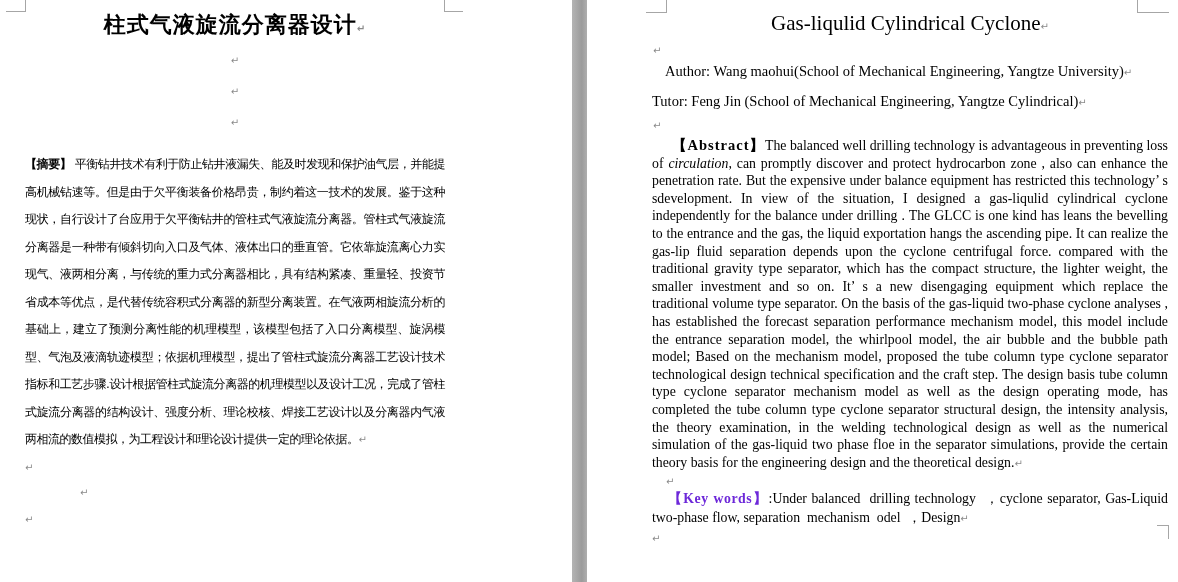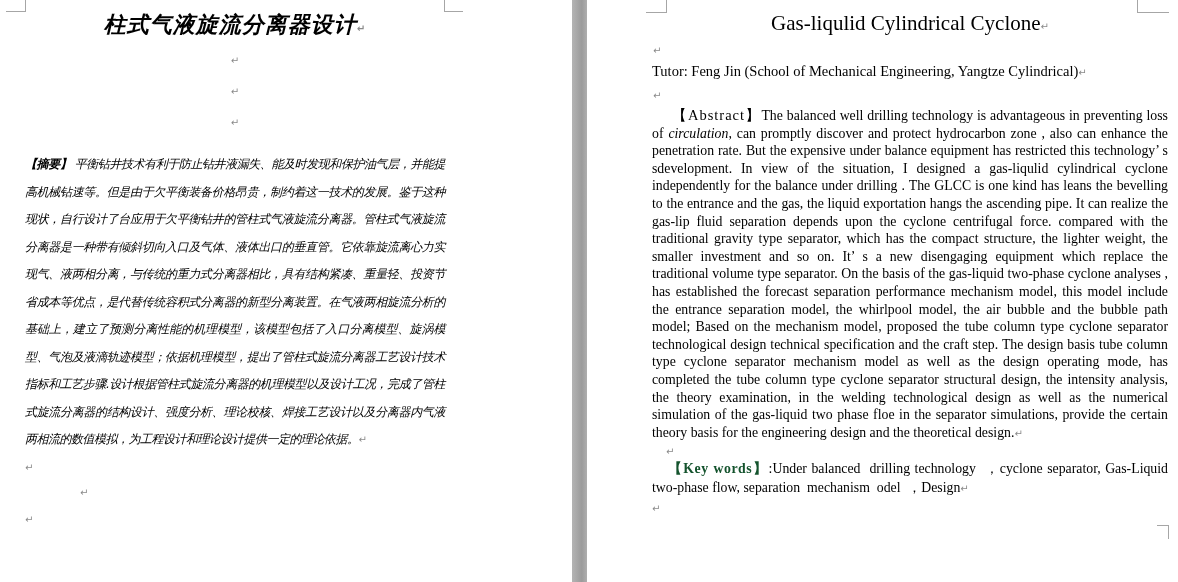--- a/index.html
+++ b/index.html
@@ -1,21 +1,21 @@
 <!DOCTYPE html>
 <html><head>
 <meta charset="utf-8">
 <style>
   html,body { margin:0; padding:0; background:#ffffff; }
   .screen {
     position:relative; width:1178px; height:582px; overflow:hidden;
     background:#ffffff; font-family:"DejaVu Sans", sans-serif; color:#000;
   }
   .page { position:absolute; top:0; height:582px; background:#ffffff; }
-  .page-left  { left:0; width:572px;font-style:italic; }
+  .page-left  { left:0; width:572px; }
   .page-right { left:587px; width:647px; }
   .page-gap {
     position:absolute; left:572px; top:0; width:15px; height:582px;
     background:linear-gradient(90deg,#b4b4b4 0%,#a7a7a7 35%,#9b9b9b 65%,#aeaeae 100%);
   }
   
   .crop { position:absolute; }
   .crop.rb { border-right:1px solid #a6a6a6; border-bottom:1px solid #a6a6a6; }
   .crop.lb { border-left:1px solid #a6a6a6;  border-bottom:1px solid #a6a6a6; }
   .crop.tr2{ border-top:1px solid #a6a6a6;   border-right:1px solid #a6a6a6; }
@@ -39,24 +39,24 @@
   
   .pr-content { padding:8px 0 0 65px; width:516px; font-family:"Liberation Serif", serif; }
   .title-en { font-size:21px; line-height:30px; text-align:center; }
   .pr-empty1 { line-height:13px; padding-left:1px; }
   .meta-line { font-size:14.5px; line-height:29px; white-space:pre-wrap; }
   .meta-author { text-indent:13px; }
   .para-en {
     margin-top:5px; font-size:13.8px; line-height:17.6px;
     text-align:justify; text-indent:20px;
   }
-  .abstract-label { font-weight:normal; font-size:14.5px; letter-spacing:1px;margin-top:16px; }
+  .abstract-label { font-weight:bold; font-size:14.5px; letter-spacing:1px;margin-top:16px; }
   .pr-empty2 { line-height:16px; padding-left:14px; }
   .kw-en { font-size:13.8px; line-height:18.5px; text-align:justify; text-indent:16px; white-space:pre-wrap; }
-  .kw-label-en { font-weight:bold; letter-spacing:0.5px; color:#14532d; }
+  .kw-label-en { font-weight:bold; letter-spacing:0.5px; color:#6d28d9; }
   .pr-empty3 { line-height:17px; }
   .italic { font-style:italic; }
 </style>
 </head>
 <body>
 
 <div class="screen">
 
   <div class="page page-left">
     <div class="crop rb" style="left:6px;  top:0; width:19px; height:11px;"></div>
@@ -85,20 +85,21 @@
   <div class="page page-right">
     <div class="crop rb" style="left:59px;  top:0; width:20px; height:12px;"></div>
     <div class="crop lb" style="left:550px; top:0; width:31px; height:12px;"></div>
     <div class="crop tr2" style="left:570px; top:525px; width:11px; height:13px;"></div>
 
     <div class="pr-content">
       <div class="title-en"><span>Gas-liqulid Cylindrical Cyclone</span><span class="pm">↵</span></div>
 
       <div class="pr-empty1"><span class="pm">↵</span></div>
 
+      <div class="meta-line meta-author"><span>Author: Wang maohui(School of Mechanical Engineering, Yangtze University)</span><span class="pm">↵</span></div>
       <div class="meta-line"><span>Tutor: Feng Jin (School of Mechanical Engineering, Yangtze Cylindrical)</span><span class="pm">↵</span></div>
 
       <div class="pr-empty1"><span class="pm">↵</span></div>
 
       <div class="para-en"><span class="abstract-label">【Abstract】</span><span>The balanced well drilling technology is advantageous in preventing loss of </span><span class="italic">circulation</span><span>, can promptly discover and protect hydrocarbon zone , also can enhance the  penetration  rate. But the expensive under balance equipment has restricted this  technology’ s sdevelopment. In view of the situation, I designed  a gas-liqulid cylindrical cyclone independently for the balance under  drilling  . The GLCC is one kind has leans the bevelling to the entrance and the gas, the liquid exportation hangs the ascending pipe. It can realize the gas-lip fluid separation depends upon the cyclone centrifugal force. compared with the traditional gravity type separator, which has the compact structure, the lighter weight, the smaller investment and so on. It’ s a new disengaging equipment which replace the traditional volume type separator. On the basis of  the gas-liquid two-phase cyclone  analyses , has established the forecast separation performance mechanism model, this model include the entrance separation model, the whirlpool model, the air bubble and the bubble path model; Based on the mechanism model, proposed the tube column type cyclone separator technological design technical specification and the craft step. The design basis tube column type cyclone separator mechanism model as well as the design operating mode, has completed the tube column type cyclone separator structural design, the intensity analysis, the theory examination, in the welding technological design as well as the  numerical  simulation  of  the gas-liquid  two phase floe  in  the separator   simulations, provide the certain theory basis for the engineering design and the theoretical design.</span><span class="pm">↵</span></div>
 
       <div class="pr-empty2"><span class="pm">↵</span></div>
 
       <div class="kw-en"><span class="kw-label-en">【Key words】</span><span>:Under balanced  drilling technology  ，cyclone separator, Gas-Liquid  two-phase flow, separation  mechanism  odel  ，Design</span><span class="pm">↵</span></div>
 

